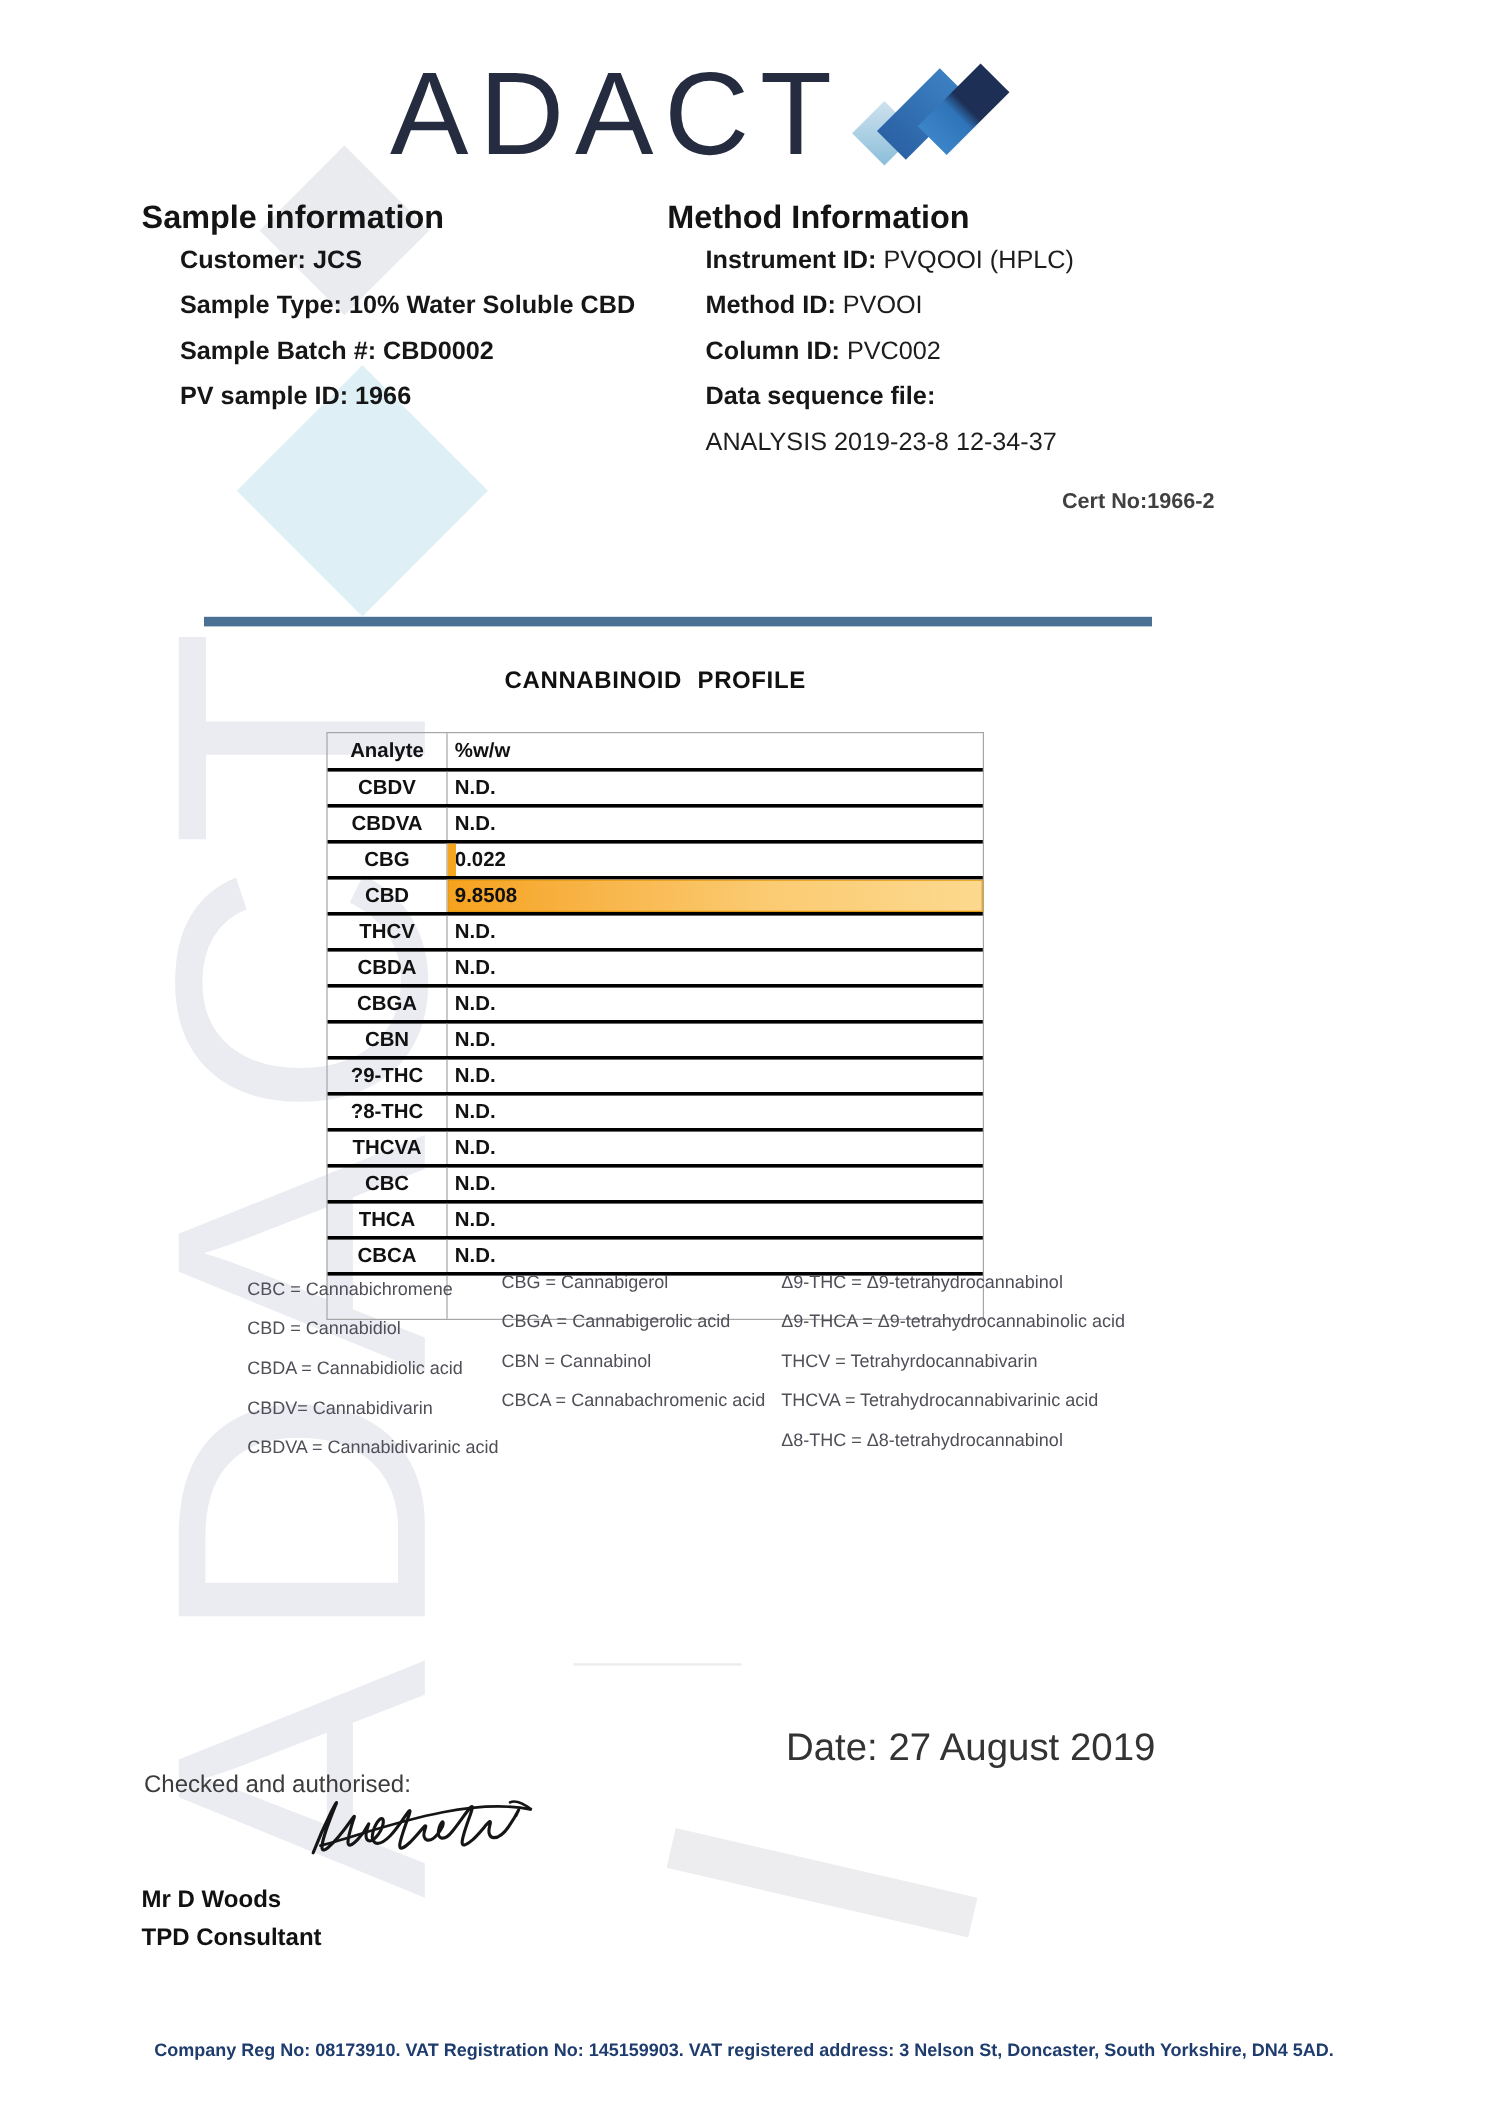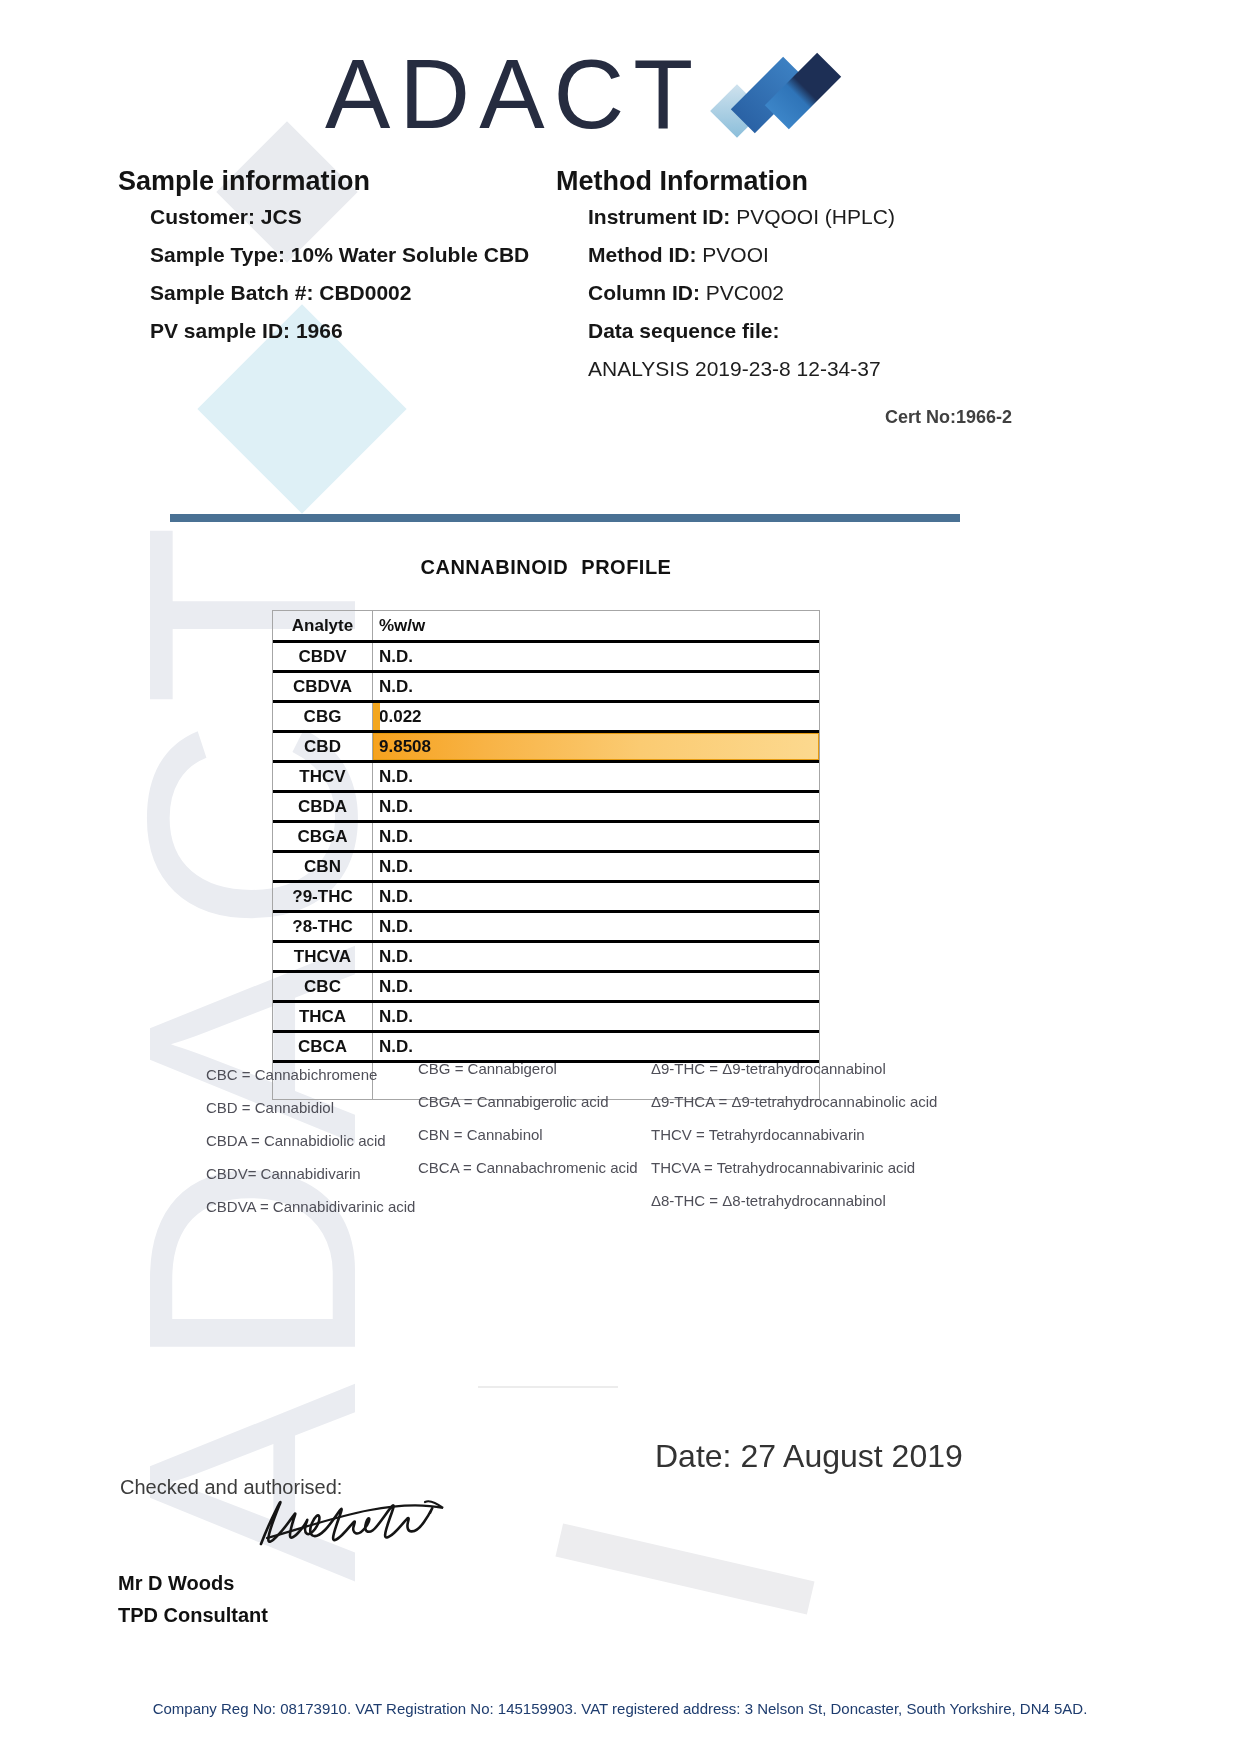--- a/index.html
+++ b/index.html
@@ -93,21 +93,21 @@
   .faint-rule { position:absolute; left:478px; top:1386px; width:140px; height:2px; background:#d9d9d9; opacity:.5; }
   
   .checked { position:absolute; left:120px; top:1476px; font-size:20px; color:#3c3c3c; }
   .date { position:absolute; left:655px; top:1438px; font-size:32px; color:#333; }
   .sig { position:absolute; left:245px; top:1478px; }
   .sig-name { position:absolute; left:118px; top:1572px; font-size:20px; font-weight:bold; color:#111; }
   .sig-title { position:absolute; left:118px; top:1604px; font-size:20px; font-weight:bold; color:#111; }
   
   .footer {
     position:absolute; left:0; top:1700px; width:100%; text-align:center;
-    font-size:15px; font-weight:normal; color:#1e3c6e;
+    font-size:15px; font-weight:bold; color:#1e3c6e;
   }
 </style>
 </head>
 <body>
 
 <div class="page">
 
   <div class="wm-layer">
     <div class="wm-diamond-gray"></div>
     <div class="wm-diamond-cyan"></div>

